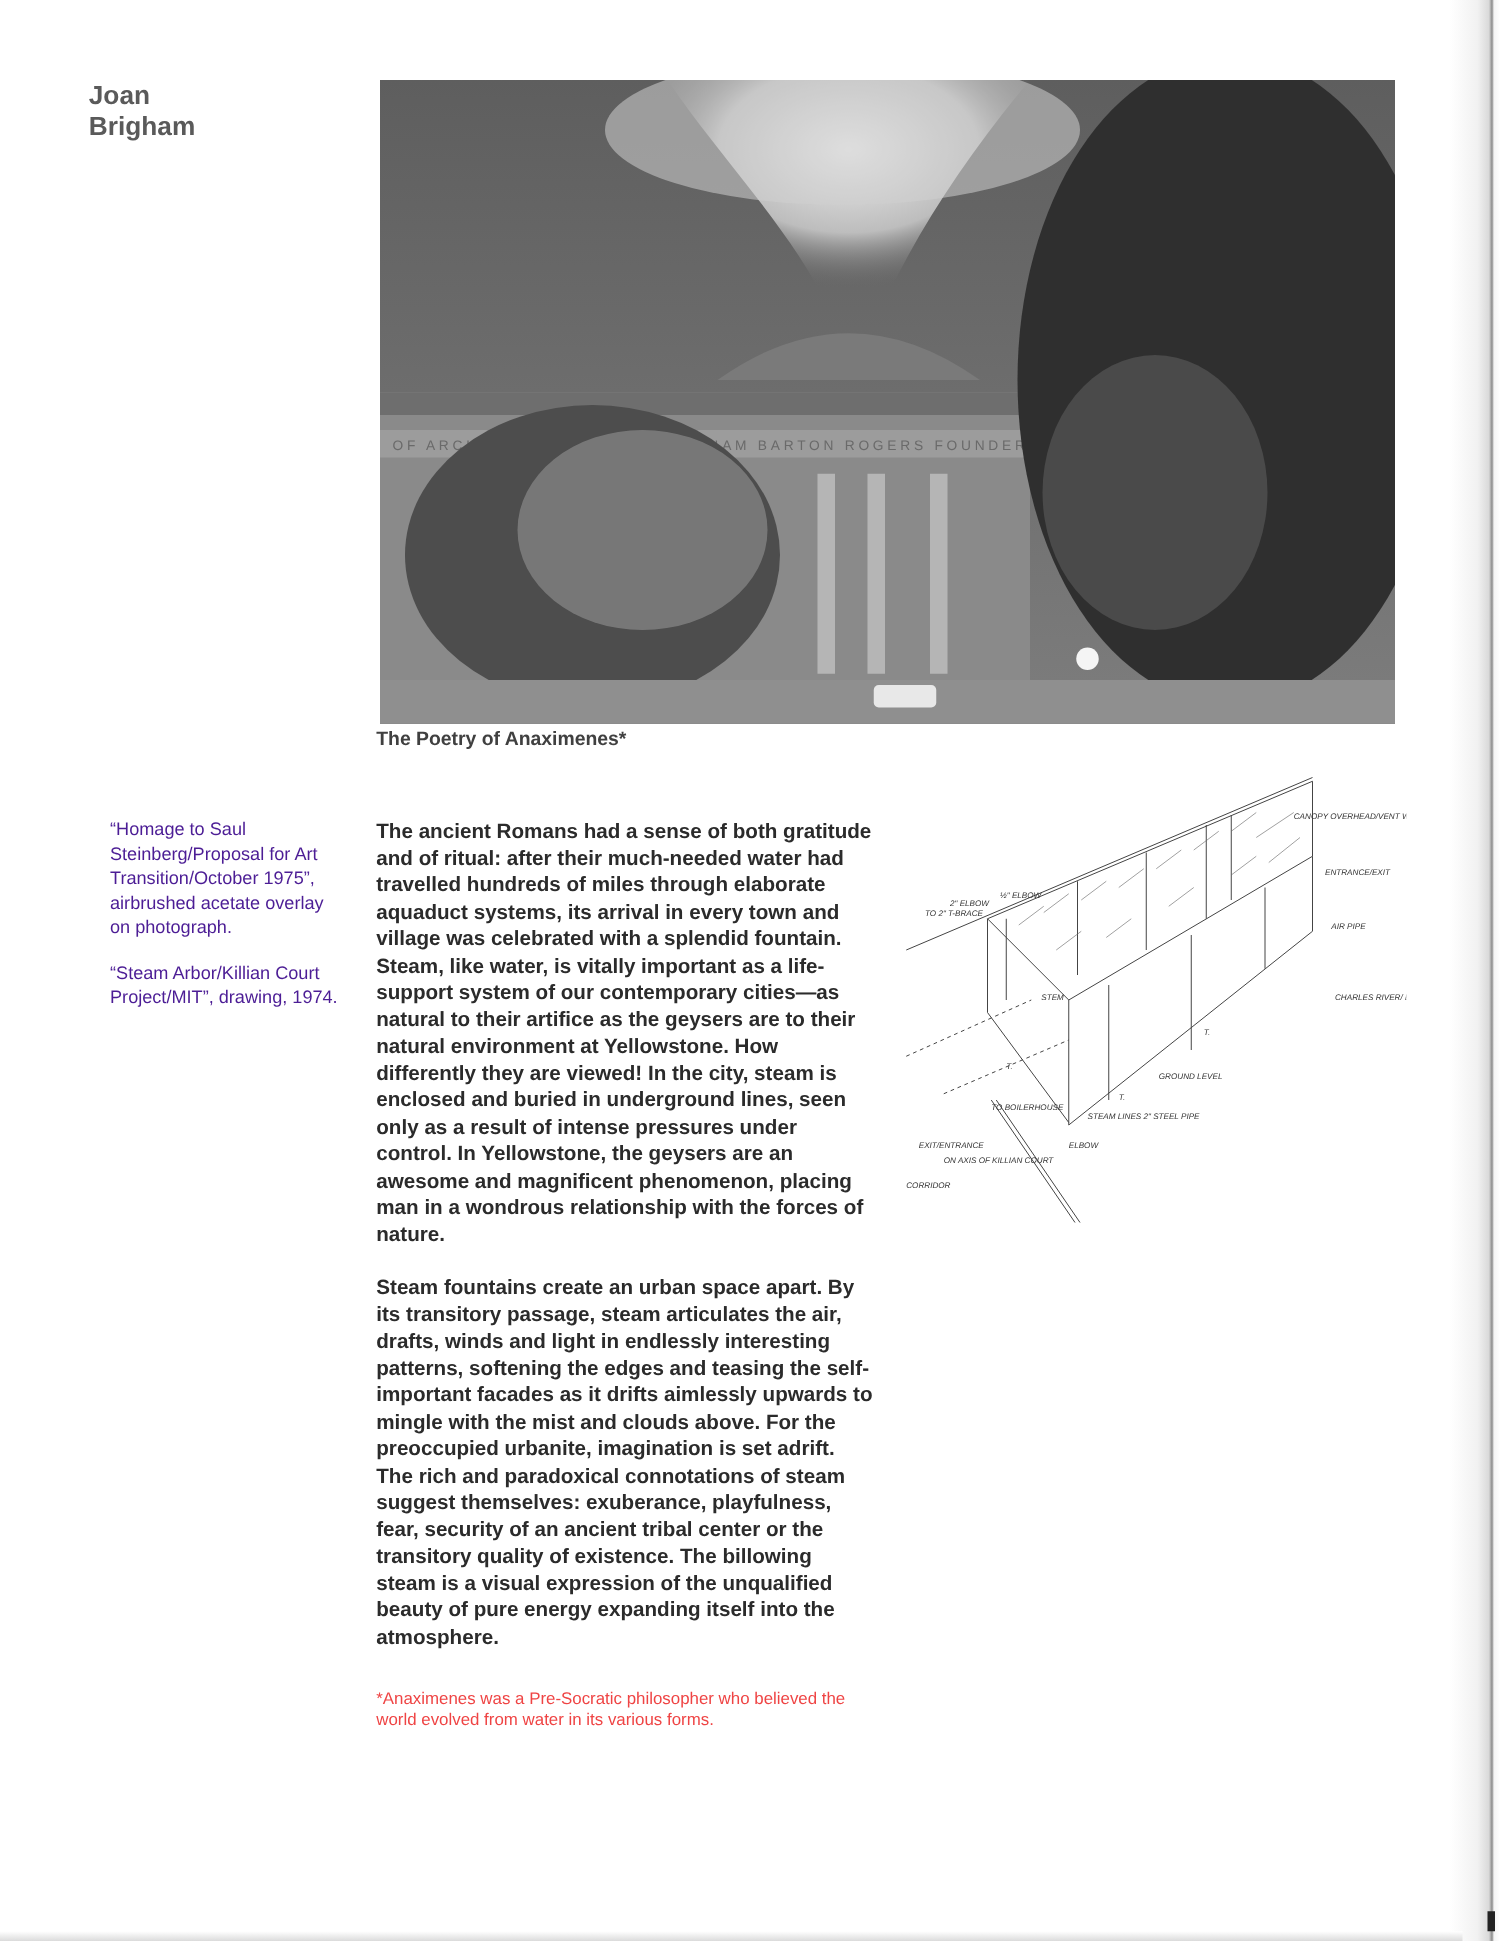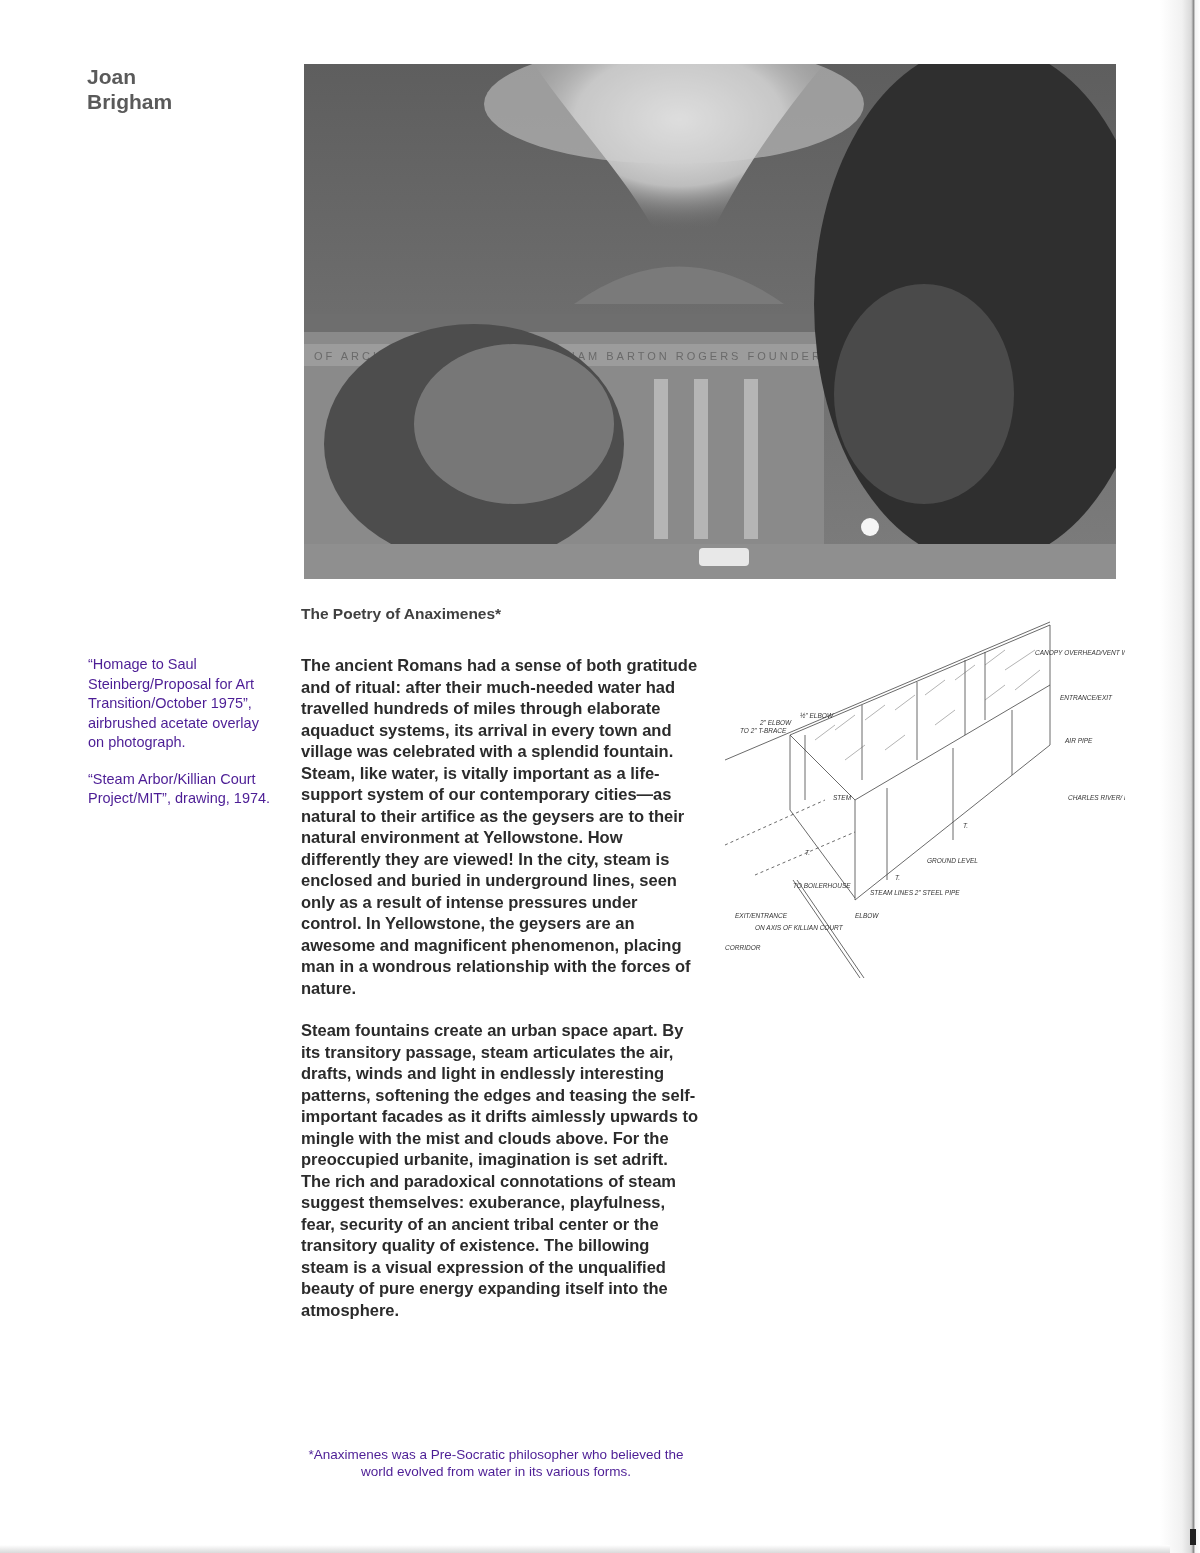--- a/index.html
+++ b/index.html
@@ -14,46 +14,46 @@
     background: linear-gradient(to right, #ffffff 0%, #f1f1f1 55%, #d9d9d9 78%, #8a8a8a 84%, #f4f4f4 88%, #ffffff 100%);
   }
   .page-bottom {
     position: absolute; left: 0; bottom: 0; width: 1170px; height: 8px;
     background: linear-gradient(to bottom, #ffffff, #dadada);
   }
   .corner-mark {
     position: absolute; right: 4px; bottom: 8px; width: 6px; height: 16px; background: #222;
   }
   .author {
-    position: absolute; left: 87px; top: 64px;
+    position: absolute; left: 71px; top: 64px;
     font-weight: bold; font-size: 21px; line-height: 25px; color: #5a5a5a;
   }
   .author span { display: block; }
   .photo {
     position: absolute; left: 304px; top: 64px; width: 812px; height: 515px;
     overflow: hidden; background: #6f6f6f;
   }
   .photo svg { display: block; }
   .captions {
     position: absolute; left: 88px; top: 655px; width: 185px;
     font-size: 14.5px; line-height: 19.5px; color: #4c1d95;
   }
   .captions p { margin: 0 0 17px 0; }
   .heading {
-    position: absolute; left: 301px; top: 605px;
+    position: absolute; left: 301px; top: 583px;
     font-weight: bold; font-size: 15.5px; color: #404040;
   }
   .body {
     position: absolute; left: 301px; top: 655px; width: 400px;
     font-size: 16.5px; line-height: 21.5px; color: #2b2b2b; font-weight: bold;
   }
   .body p { margin: 0 0 21px 0; }
   .footnote {
-    position: absolute; left: 301px; top: 1446px; width: 390px;
-    font-size: 13.5px; line-height: 17px; color: #4c1d95; text-align: center;
+    position: absolute; left: 301px; top: 1350px; width: 390px;
+    font-size: 13.5px; line-height: 17px; color: #ef4444;
   }
   .drawing { position: absolute; left: 705px; top: 600px; width: 420px; height: 380px; }
   .drawing text { font-family: "Liberation Sans", sans-serif; font-size: 6.5px; fill: #333; font-style: italic; }
 </style>
 </head>
 <body>
 
 <div class="page-edge"></div>
 <div class="page-bottom"></div>
 <div class="corner-mark"></div>

